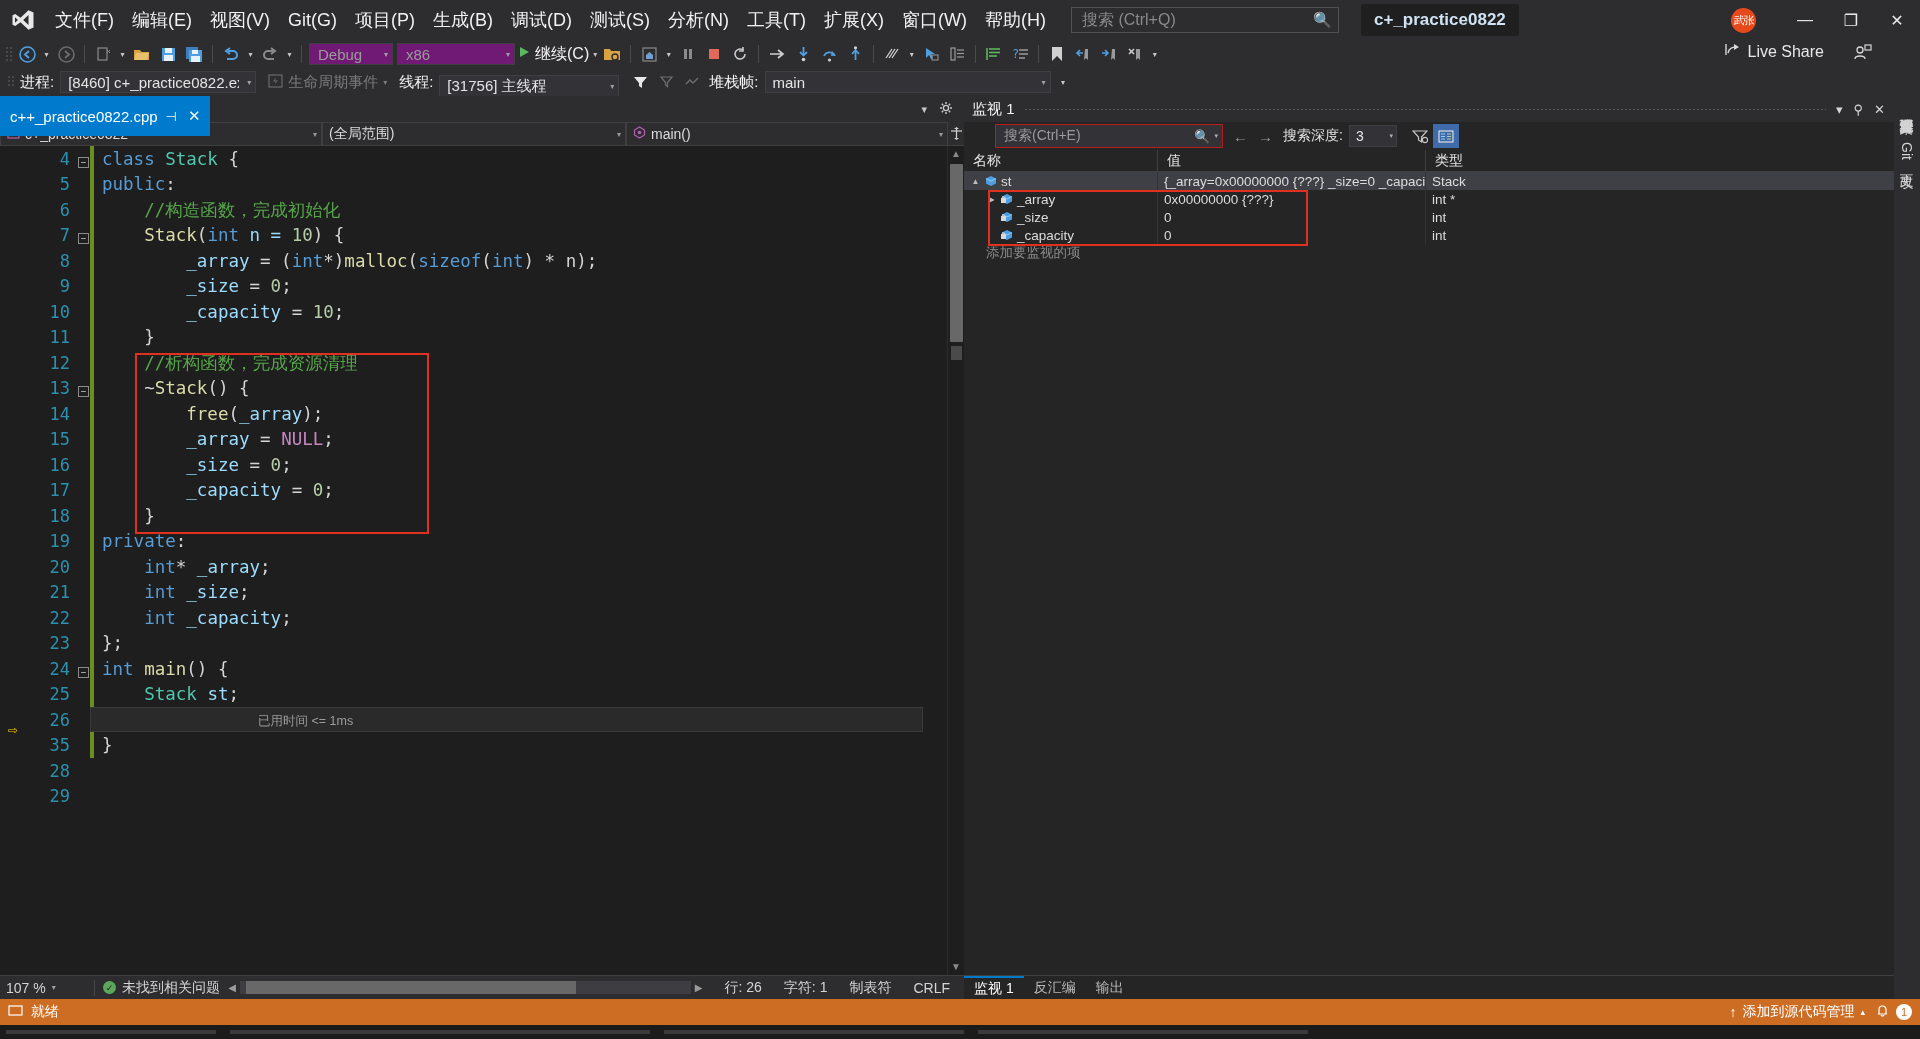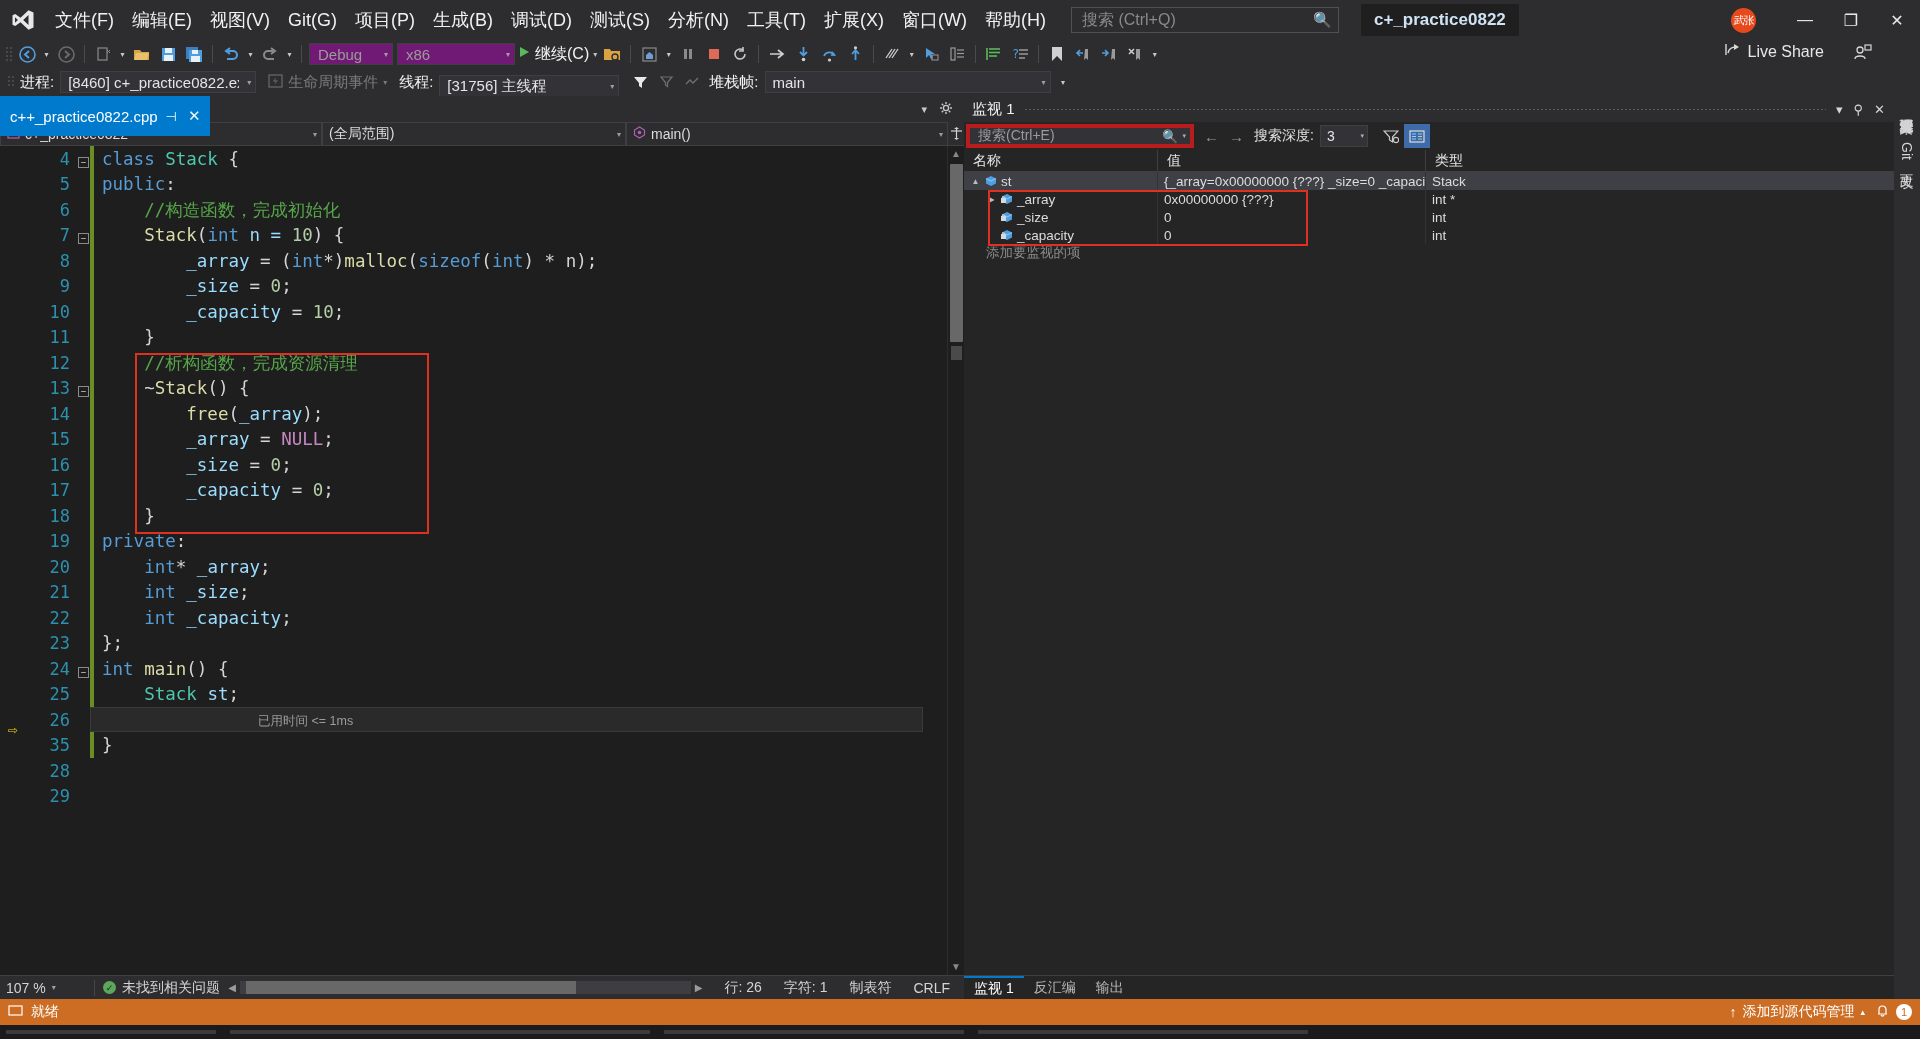--- a/index.html
+++ b/index.html
@@ -169,22 +169,22 @@
 
   
   .watch-head { height: 26px; display: flex; align-items: center; background: #2d2d30; padding-left: 8px; }
   .watch-title { font-size: 15px; color: #f1f1f1; }
   .watch-head-right { margin-left: auto; display: flex; align-items: center; gap: 11px; padding-right: 9px; color: #d6d6d6; font-size: 13px; }
   .watch-search-row {
     height: 28px; display: flex; align-items: center; background: #252526; gap: 0;
     padding: 2px 4px 2px 2px;
   }
   .wsearch {
-    width: 228px; height: 24px; background: #333337; border: 4px solid #b91c1c;
-    display: flex; align-items: center; color: #9a9a9a; font-size: 14px; padding: 0 4px 0 8px;
+    width: 228px; height: 24px; background: #333337; border: 1px solid #b91c1c;
+    display: flex; align-items: center; color: #9a9a9a; font-size: 14px; padding: 0 4px 0 8px; margin-left: 29px;
   }
   .wsearch .ph { flex: 1; }
   .wsearch .mg { color: #d0d0d0; font-size: 13px; }
   .wsearch .ar { font-size: 7px; color: #b0b0b0; padding-left: 4px; }
   .nav-arrows { display: flex; align-items: center; gap: 10px; padding: 0 10px; color: #9a9a9a; font-size: 15px; }
   .depth-label { font-size: 14px; color: #e0e0e0; white-space: nowrap; padding-right: 6px; }
   .depth-combo {
     width: 48px; height: 22px; background: #333337; border: 1px solid #3f3f41;
     color: #e4e4e4; font-size: 14px; display: flex; align-items: center; padding: 0 3px 0 6px;
   }

